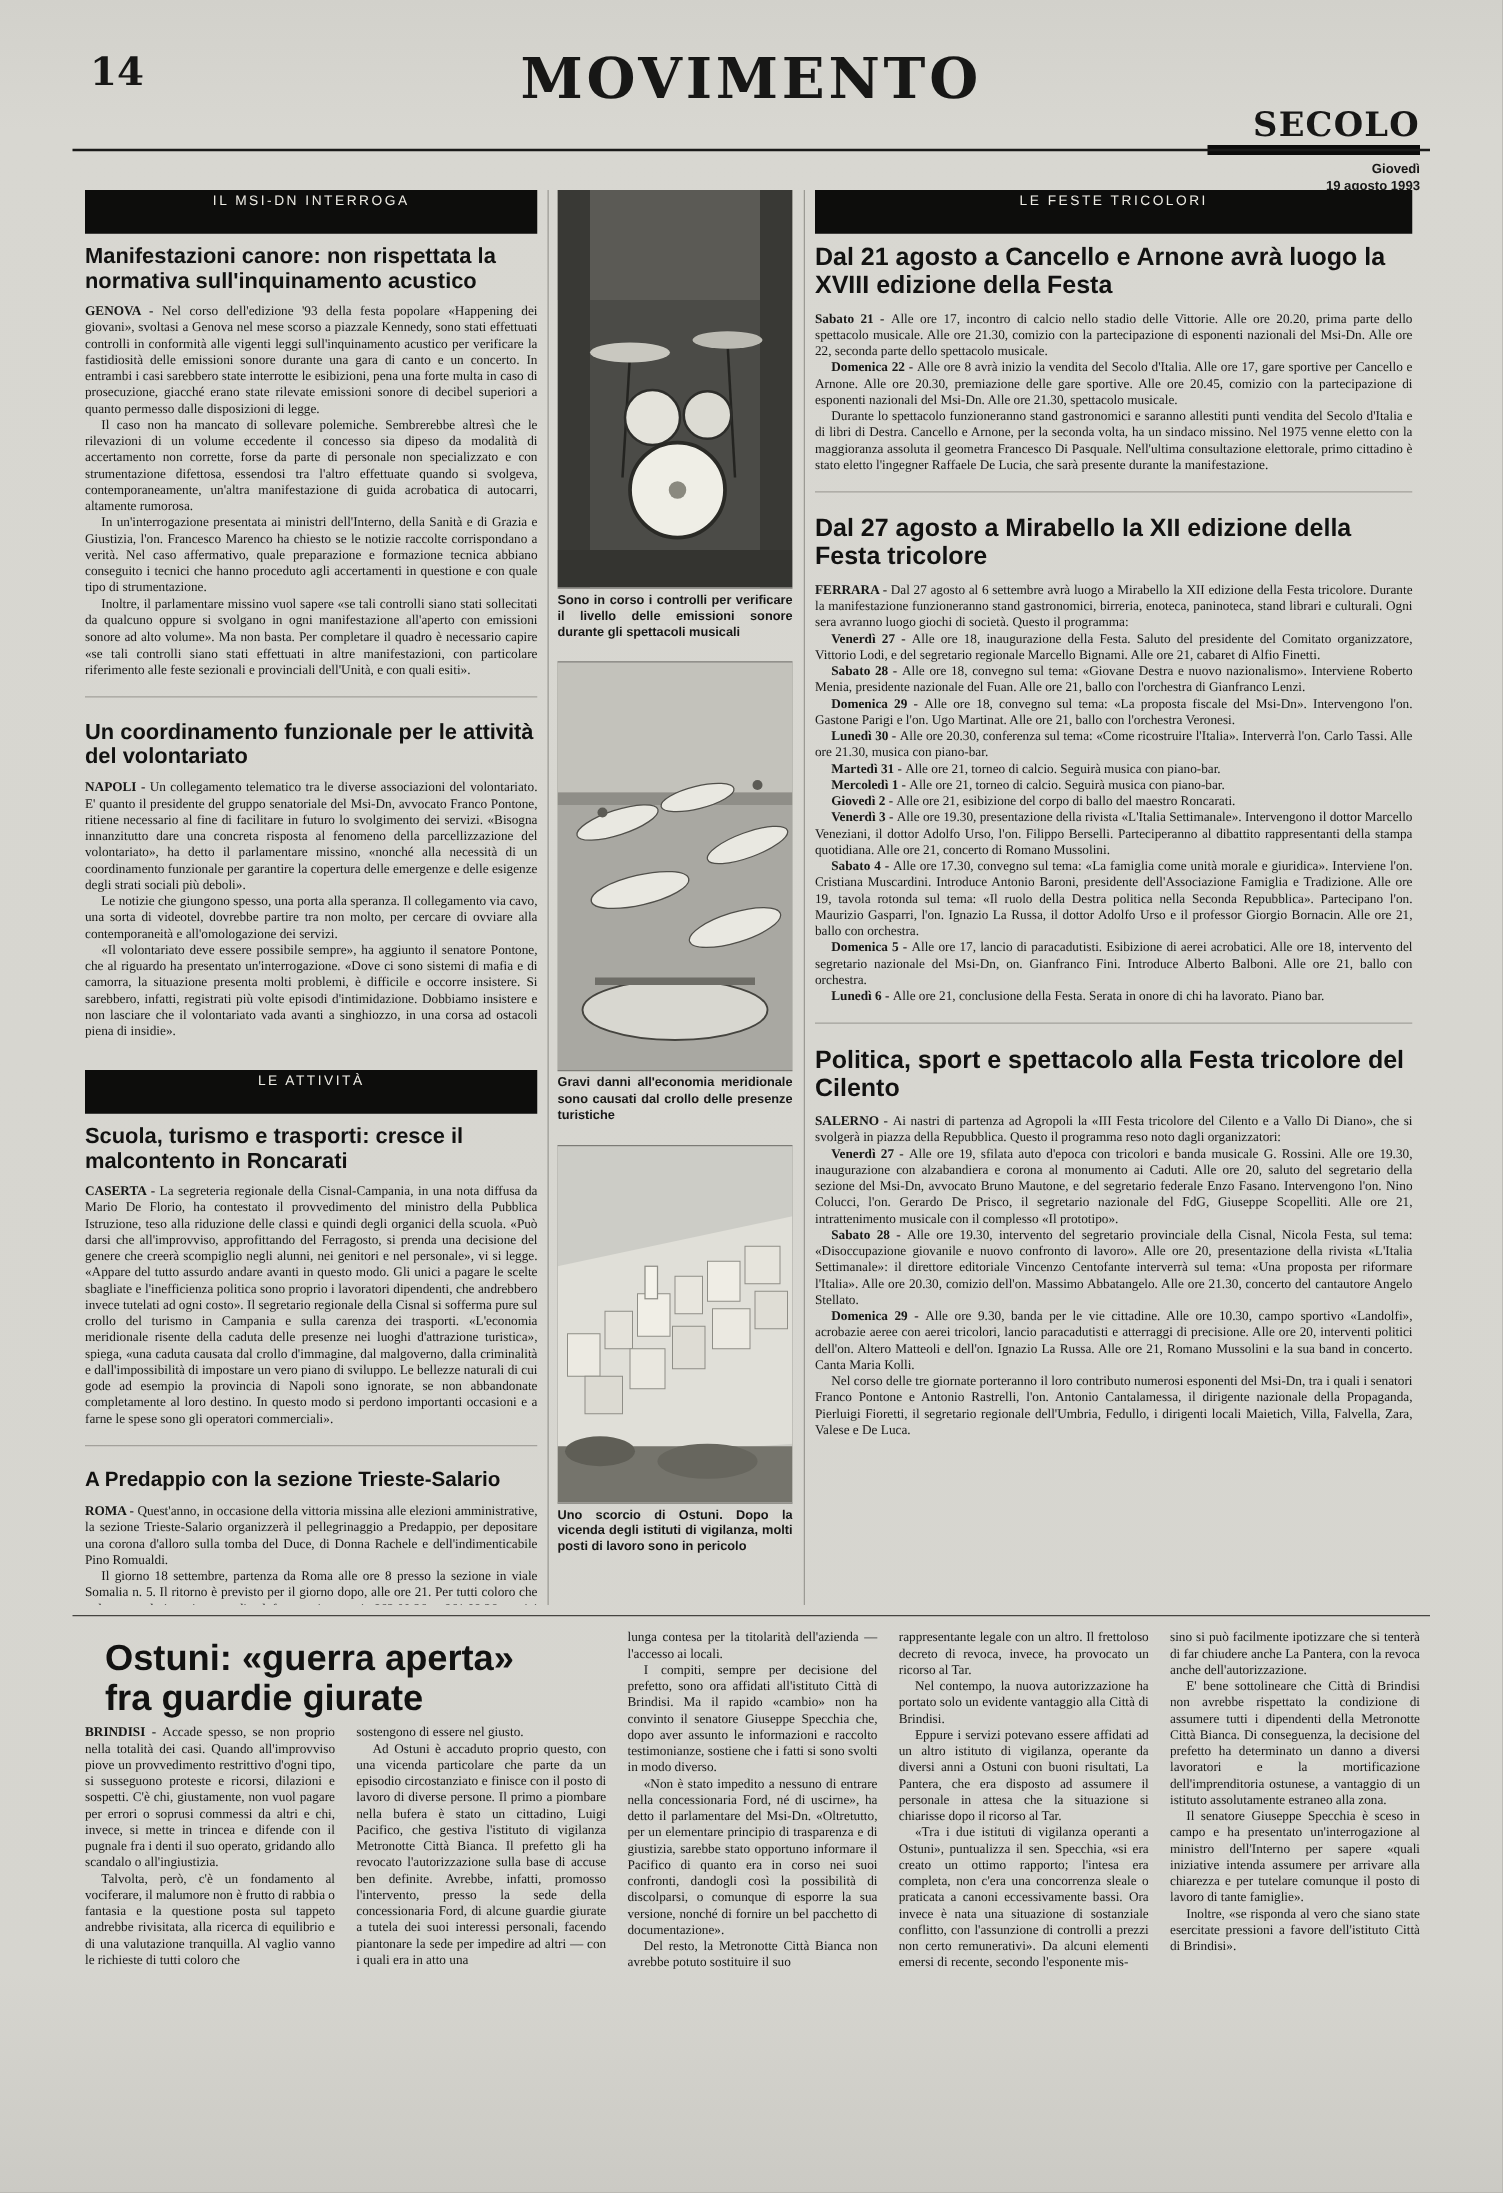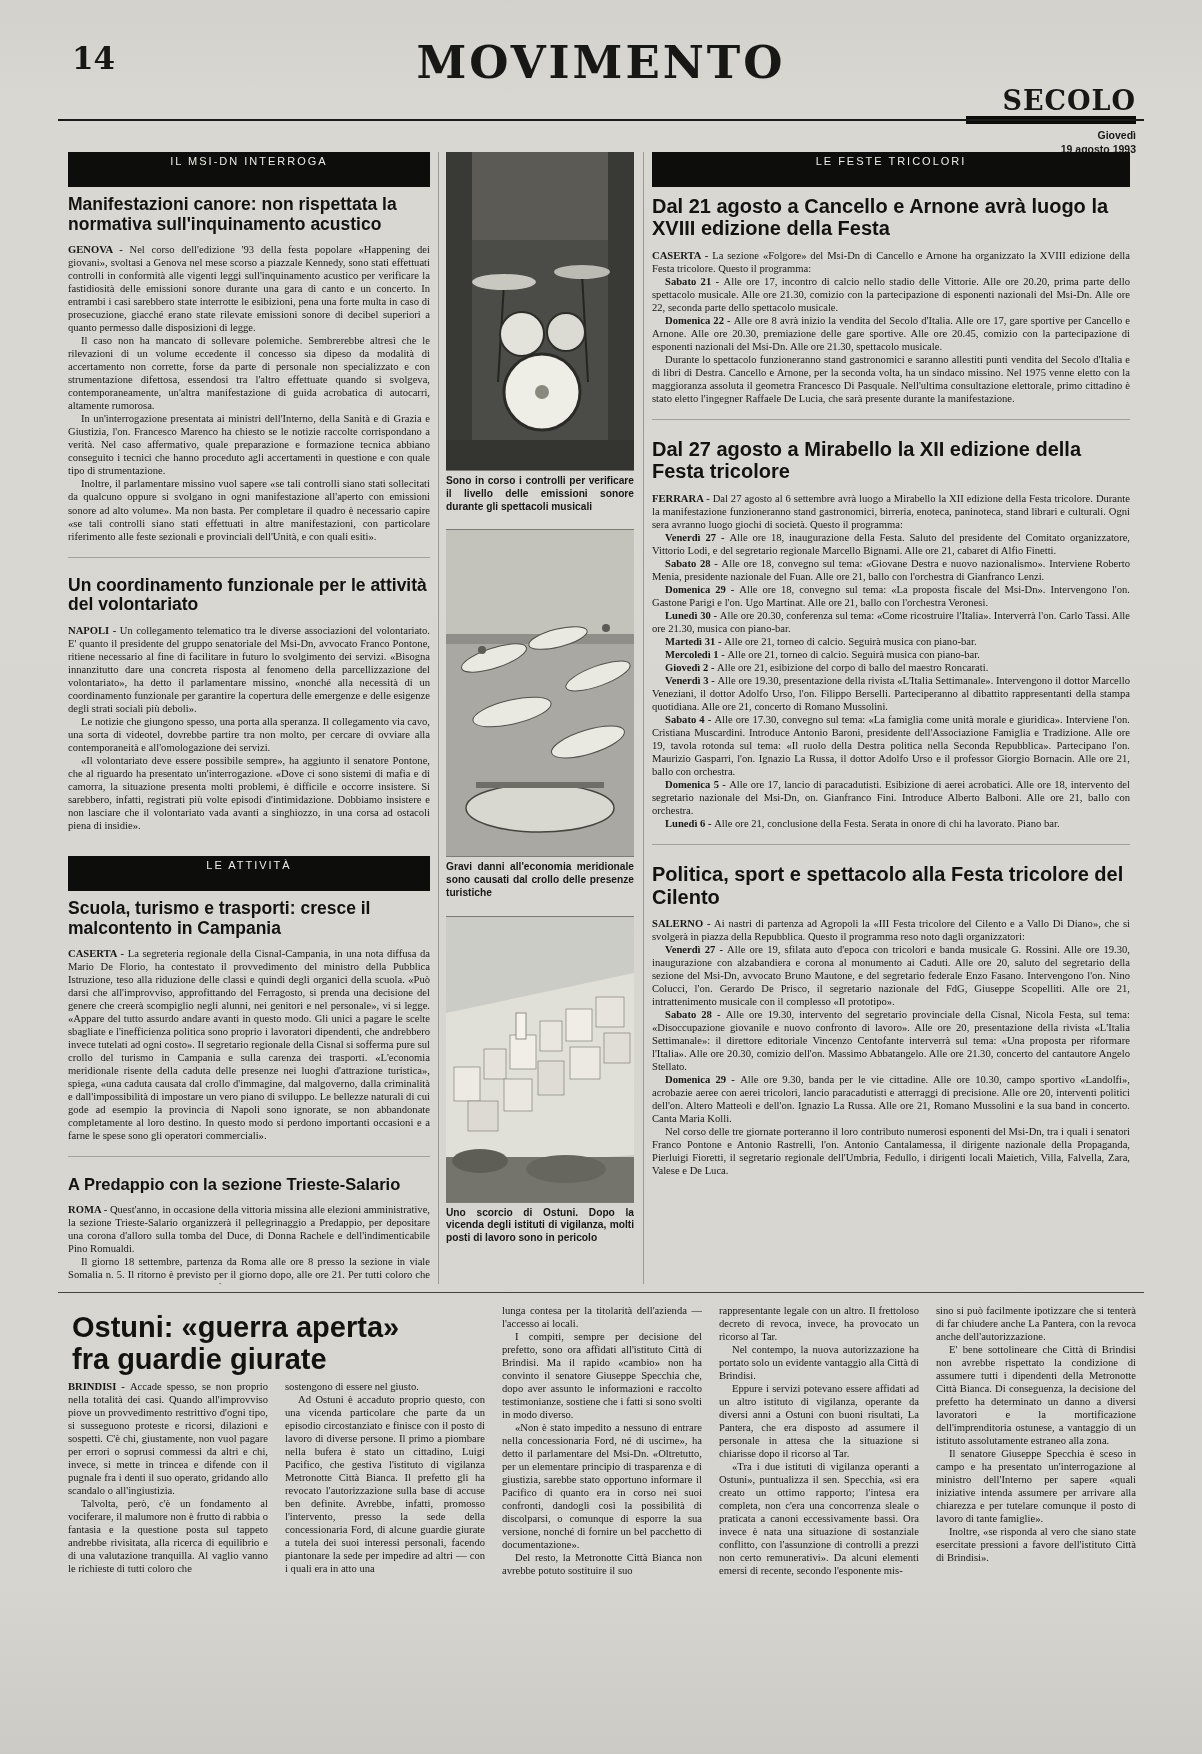--- a/index.html
+++ b/index.html
@@ -42,21 +42,21 @@
   .fig { margin-bottom:17px; }
   .photo { width:100%; outline:1px solid #7c7b76; }
   .photo svg { display:block; width:100%; height:100%; }
   .photo-1 { height:326px; }
   .photo-2 { height:318px; }
   .photo-3 { height:285px; }
   .caption { font-family:"Liberation Sans",sans-serif; font-weight:bold; font-size:10.2px; line-height:1.25; margin-top:5px; text-align:justify; }
   
   .bottom-rule { position:absolute; left:58px; right:58px; top:1292px; height:1px; background:#454440; }
   .bottom { position:absolute; left:68px; top:1304px; width:1068px; height:440px; overflow:hidden; }
-  .ostuni-headline { position:absolute; left:4px; top:0; width:436px; }
+  .ostuni-headline { position:absolute; left:16px; top:0; width:436px; }
   .bottom-cols { display:flex; gap:17px; height:100%; }
   .bcol { flex:1; overflow:hidden; }
   .offset { padding-top:76px; }
 </style>
 </head>
 <body>
 
 <div class="page">
 
   <div class="page-num">14</div>
@@ -93,21 +93,21 @@
       <div class="body">
           <p><b>NAPOLI - </b>Un collegamento telematico tra le diverse associazioni del volontariato. E' quanto il presidente del gruppo senatoriale del Msi-Dn, avvocato Franco Pontone, ritiene necessario al fine di facilitare in futuro lo svolgimento dei servizi. «Bisogna innanzitutto dare una concreta risposta al fenomeno della parcellizzazione del volontariato», ha detto il parlamentare missino, «nonché alla necessità di un coordinamento funzionale per garantire la copertura delle emergenze e delle esigenze degli strati sociali più deboli».</p>
           <p>Le notizie che giungono spesso, una porta alla speranza. Il collegamento via cavo, una sorta di videotel, dovrebbe partire tra non molto, per cercare di ovviare alla contemporaneità e all'omologazione dei servizi.</p>
           <p>«Il volontariato deve essere possibile sempre», ha aggiunto il senatore Pontone, che al riguardo ha presentato un'interrogazione. «Dove ci sono sistemi di mafia e di camorra, la situazione presenta molti problemi, è difficile e occorre insistere. Si sarebbero, infatti, registrati più volte episodi d'intimidazione. Dobbiamo insistere e non lasciare che il volontariato vada avanti a singhiozzo, in una corsa ad ostacoli piena di insidie».</p>
         </div>
     </article>
 
     <div class="section-bar bar-attivita">LE ATTIVITÀ</div>
 
     <article class="article">
-      <h2 class="headline h-md">Scuola, turismo e trasporti: cresce il malcontento in Campania</h2>
+      <h2 class="headline h-md">Scuola, turismo e trasporti: cresce il malcontento in Roncarati</h2>
       <div class="body">
           <p><b>CASERTA - </b>La segreteria regionale della Cisnal-Campania, in una nota diffusa da Mario De Florio, ha contestato il provvedimento del ministro della Pubblica Istruzione, teso alla riduzione delle classi e quindi degli organici della scuola. «Può darsi che all'improvviso, approfittando del Ferragosto, si prenda una decisione del genere che creerà scompiglio negli alunni, nei genitori e nel personale», vi si legge. «Appare del tutto assurdo andare avanti in questo modo. Gli unici a pagare le scelte sbagliate e l'inefficienza politica sono proprio i lavoratori dipendenti, che andrebbero invece tutelati ad ogni costo». Il segretario regionale della Cisnal si sofferma pure sul crollo del turismo in Campania e sulla carenza dei trasporti. «L'economia meridionale risente della caduta delle presenze nei luoghi d'attrazione turistica», spiega, «una caduta causata dal crollo d'immagine, dal malgoverno, dalla criminalità e dall'impossibilità di impostare un vero piano di sviluppo. Le bellezze naturali di cui gode ad esempio la provincia di Napoli sono ignorate, se non abbandonate completamente al loro destino. In questo modo si perdono importanti occasioni e a farne le spese sono gli operatori commerciali».</p>
         </div>
     </article>
 
     <article class="article divided">
       <h2 class="headline h-sm">A Predappio con la sezione Trieste-Salario</h2>
       <div class="body">
           <p><b>ROMA - </b>Quest'anno, in occasione della vittoria missina alle elezioni amministrative, la sezione Trieste-Salario organizzerà il pellegrinaggio a Predappio, per depositare una corona d'alloro sulla tomba del Duce, di Donna Rachele e dell'indimenticabile Pino Romualdi.</p>
           <p>Il giorno 18 settembre, partenza da Roma alle ore 8 presso la sezione in viale Somalia n. 5. Il ritorno è previsto per il giorno dopo, alle ore 21. Per tutti coloro che volessero aderire, si prega di telefonare ai numeri: 862.00.26 e 861.98.26, tutti i giorni dalle ore 17 alle ore 20. Costo del viaggio, tutto compreso, lire 100 mila.</p>
@@ -187,21 +187,20 @@
       <figcaption class="caption">Uno scorcio di Ostuni. Dopo la vicenda degli istituti di vigilanza, molti posti di lavoro sono in pericolo</figcaption>
     </figure>
   </section>
 
   <section class="col col-right">
     <div class="section-bar">LE FESTE TRICOLORI</div>
 
     <article class="article">
       <h2 class="headline h-lg">Dal 21 agosto a Cancello e Arnone avrà luogo la XVIII edizione della Festa</h2>
       <div class="body">
-          <p><b>CASERTA - </b>La sezione «Folgore» del Msi-Dn di Cancello e Arnone ha organizzato la XVIII edizione della Festa tricolore. Questo il programma:</p>
           <p><b>Sabato 21 - </b>Alle ore 17, incontro di calcio nello stadio delle Vittorie. Alle ore 20.20, prima parte dello spettacolo musicale. Alle ore 21.30, comizio con la partecipazione di esponenti nazionali del Msi-Dn. Alle ore 22, seconda parte dello spettacolo musicale.</p>
           <p><b>Domenica 22 - </b>Alle ore 8 avrà inizio la vendita del Secolo d'Italia. Alle ore 17, gare sportive per Cancello e Arnone. Alle ore 20.30, premiazione delle gare sportive. Alle ore 20.45, comizio con la partecipazione di esponenti nazionali del Msi-Dn. Alle ore 21.30, spettacolo musicale.</p>
           <p>Durante lo spettacolo funzioneranno stand gastronomici e saranno allestiti punti vendita del Secolo d'Italia e di libri di Destra. Cancello e Arnone, per la seconda volta, ha un sindaco missino. Nel 1975 venne eletto con la maggioranza assoluta il geometra Francesco Di Pasquale. Nell'ultima consultazione elettorale, primo cittadino è stato eletto l'ingegner Raffaele De Lucia, che sarà presente durante la manifestazione.</p>
         </div>
     </article>
 
     <article class="article divided">
       <h2 class="headline h-lg">Dal 27 agosto a Mirabello la XII edizione della Festa tricolore</h2>
       <div class="body">
           <p><b>FERRARA - </b>Dal 27 agosto al 6 settembre avrà luogo a Mirabello la XII edizione della Festa tricolore. Durante la manifestazione funzioneranno stand gastronomici, birreria, enoteca, paninoteca, stand librari e culturali. Ogni sera avranno luogo giochi di società. Questo il programma:</p>

